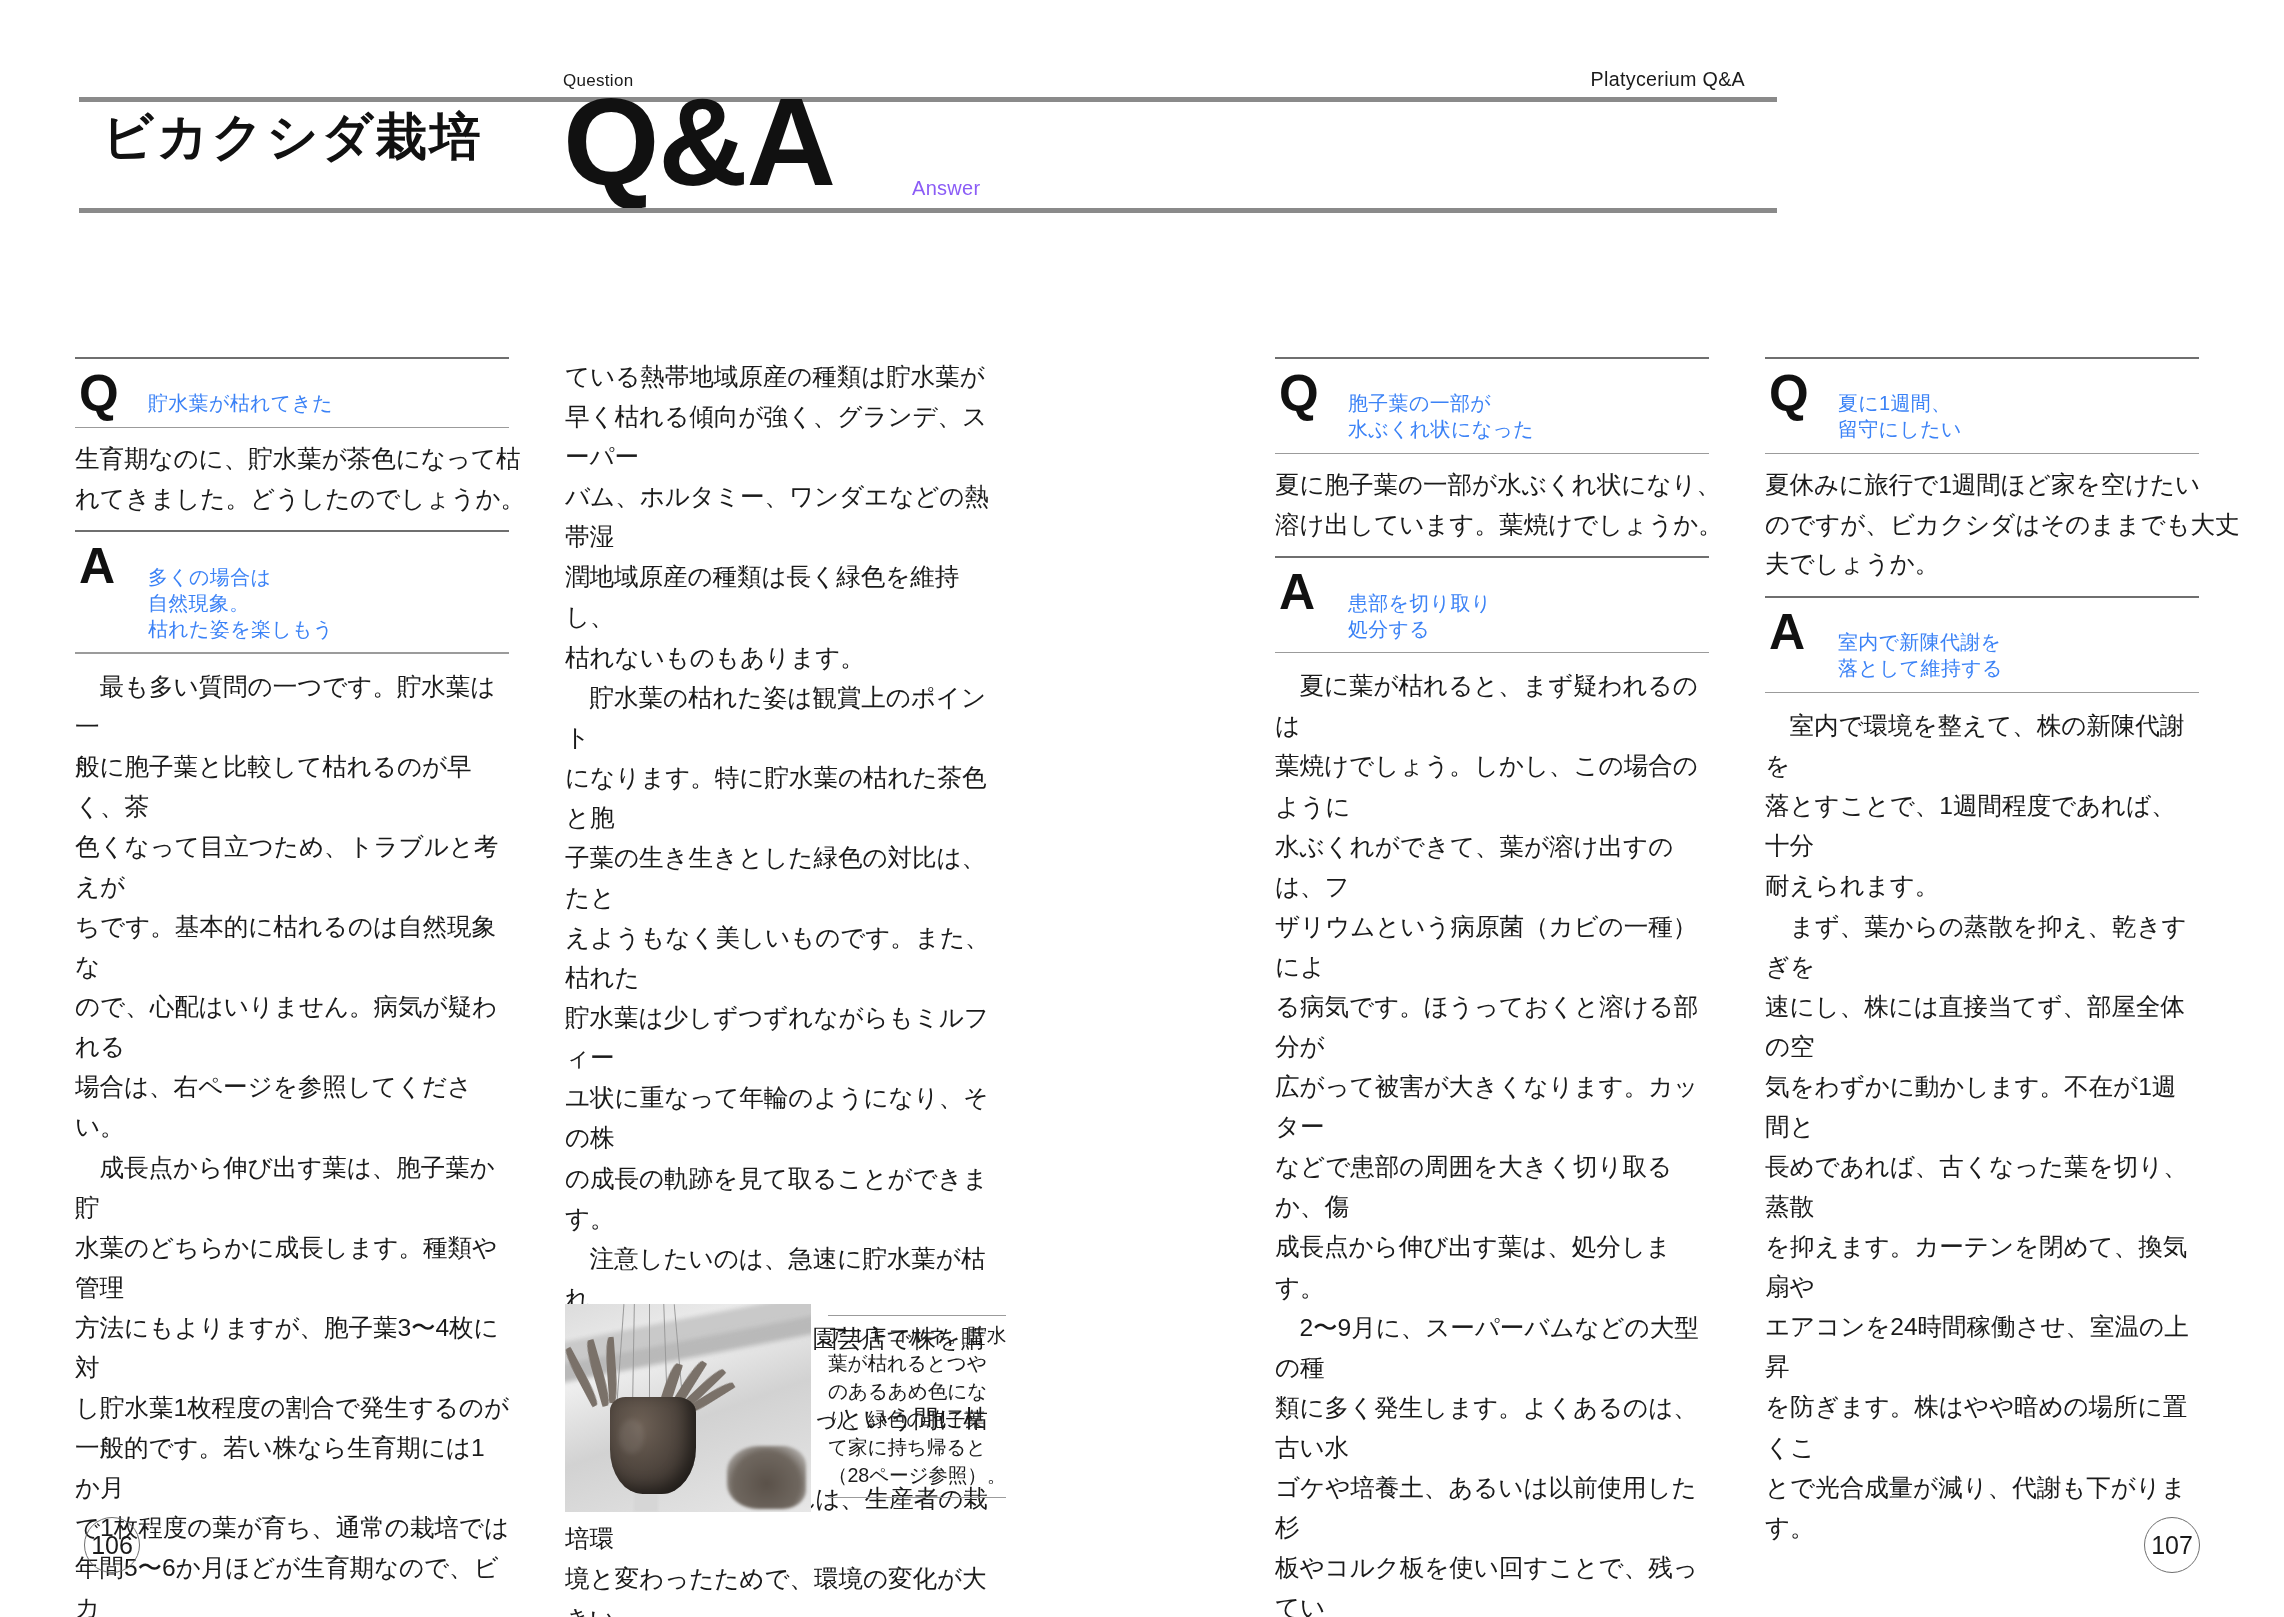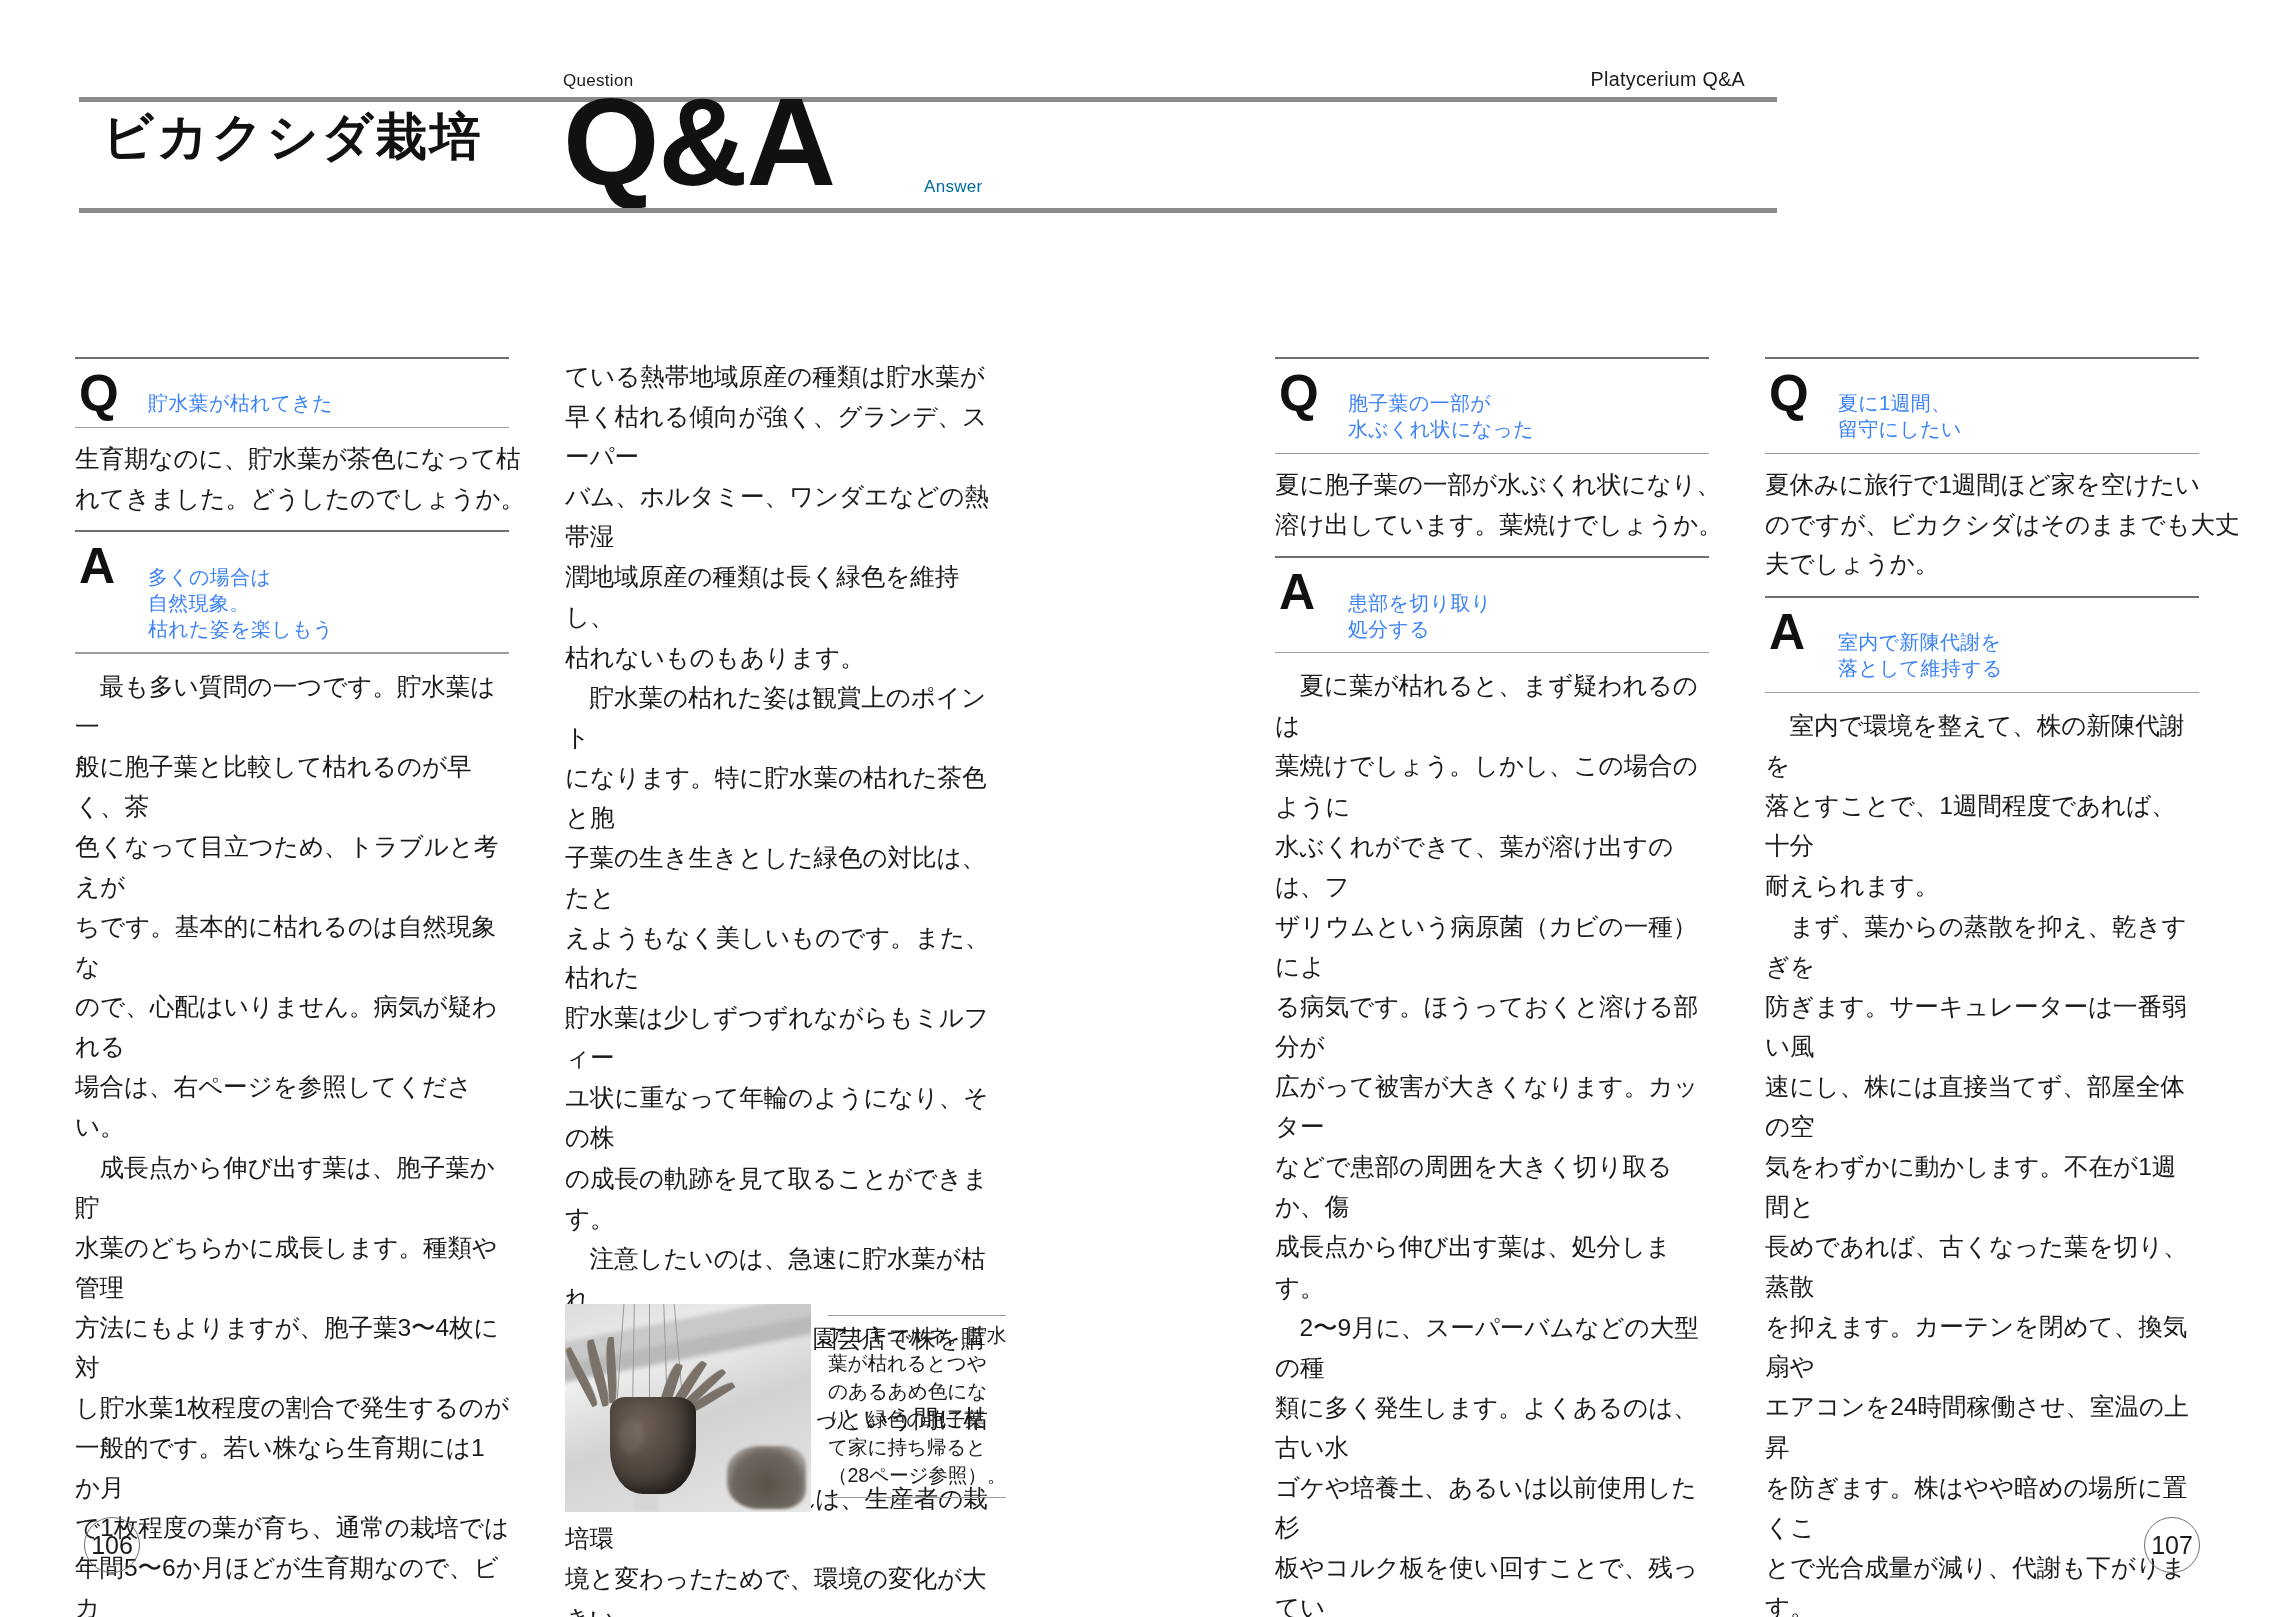--- a/index.html
+++ b/index.html
@@ -74,24 +74,23 @@
     font-weight: bold;
     line-height: 1;
     letter-spacing: -1.3px;
     color: #111;
     font-family: Liberation Sans, sans-serif;
   }
   .title-answer {
     position: absolute;
     left: 912px;
     top: 177px;
-    font-size: 17px;
+    font-size: 20px;
     letter-spacing: 0.3px;
-    color: #0369a1;
-    margin-left: 12px;
+    color: #8b5cf6;
   }
 
   
   .cols {
     position: absolute;
     top: 357px;
     left: 0;
     width: 2284px;
     height: 1173px;
   }
@@ -470,21 +469,20 @@
     <div class="a-body">
       <p>
         </p>
         <div>　室内で環境を整えて、株の新陳代謝を</div>
         <div>落とすことで、1週間程度であれば、十分</div>
         <div>耐えられます。</div>
       <p></p>
       <p>
         </p>
         <div>　まず、葉からの蒸散を抑え、乾きすぎを</div>
-        <div>防ぎます。サーキュレーターは一番弱い風</div>
         <div>速にし、株には直接当てず、部屋全体の空</div>
         <div>気をわずかに動かします。不在が1週間と</div>
         <div>長めであれば、古くなった葉を切り、蒸散</div>
         <div>を抑えます。カーテンを閉めて、換気扇や</div>
         <div>エアコンを24時間稼働させ、室温の上昇</div>
         <div>を防ぎます。株はやや暗めの場所に置くこ</div>
         <div>とで光合成量が減り、代謝も下がります。</div>
       <p></p>
       <p>
         </p>

